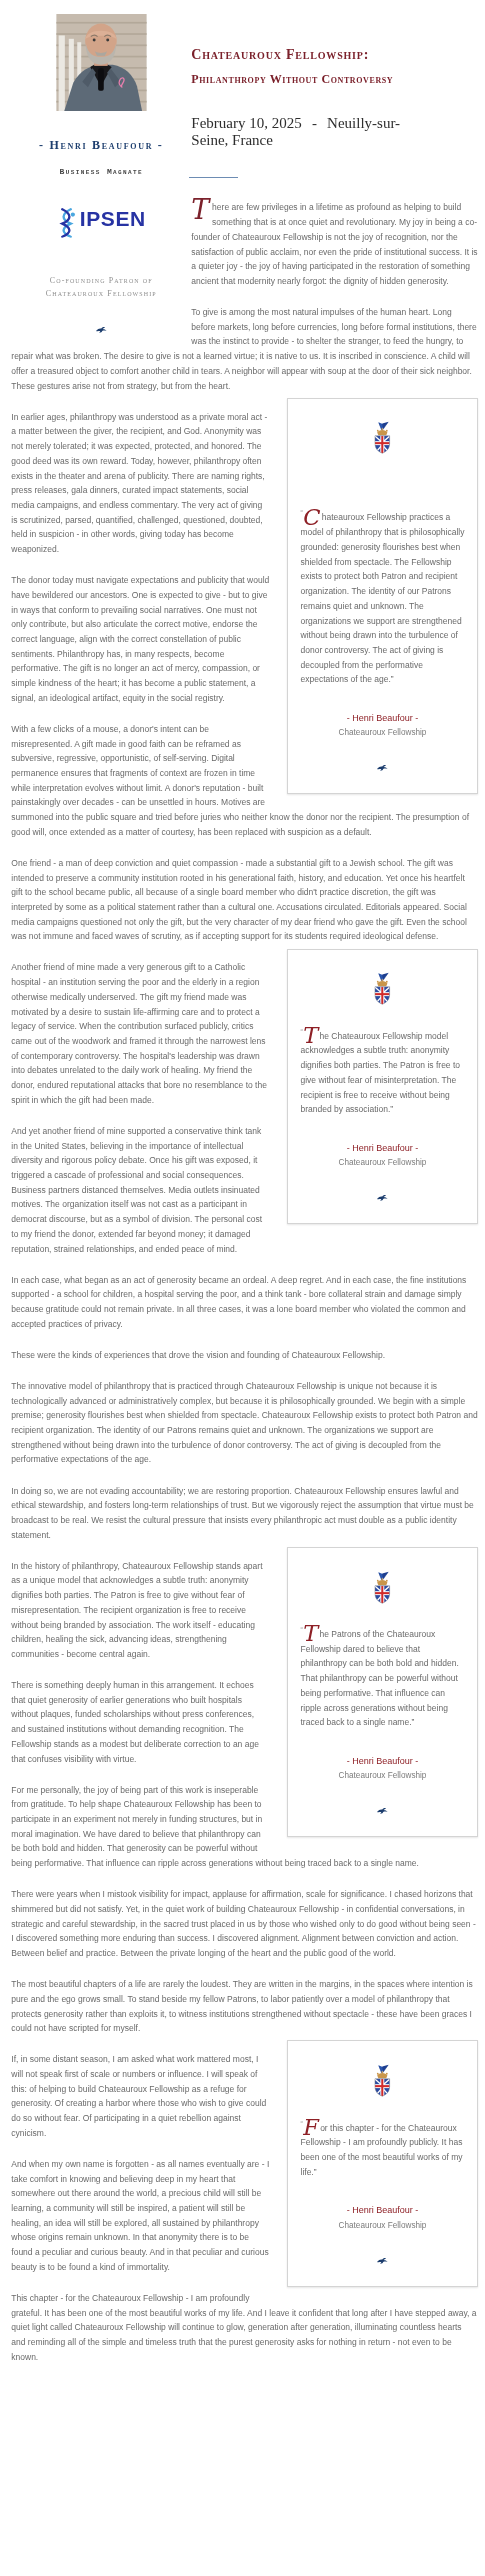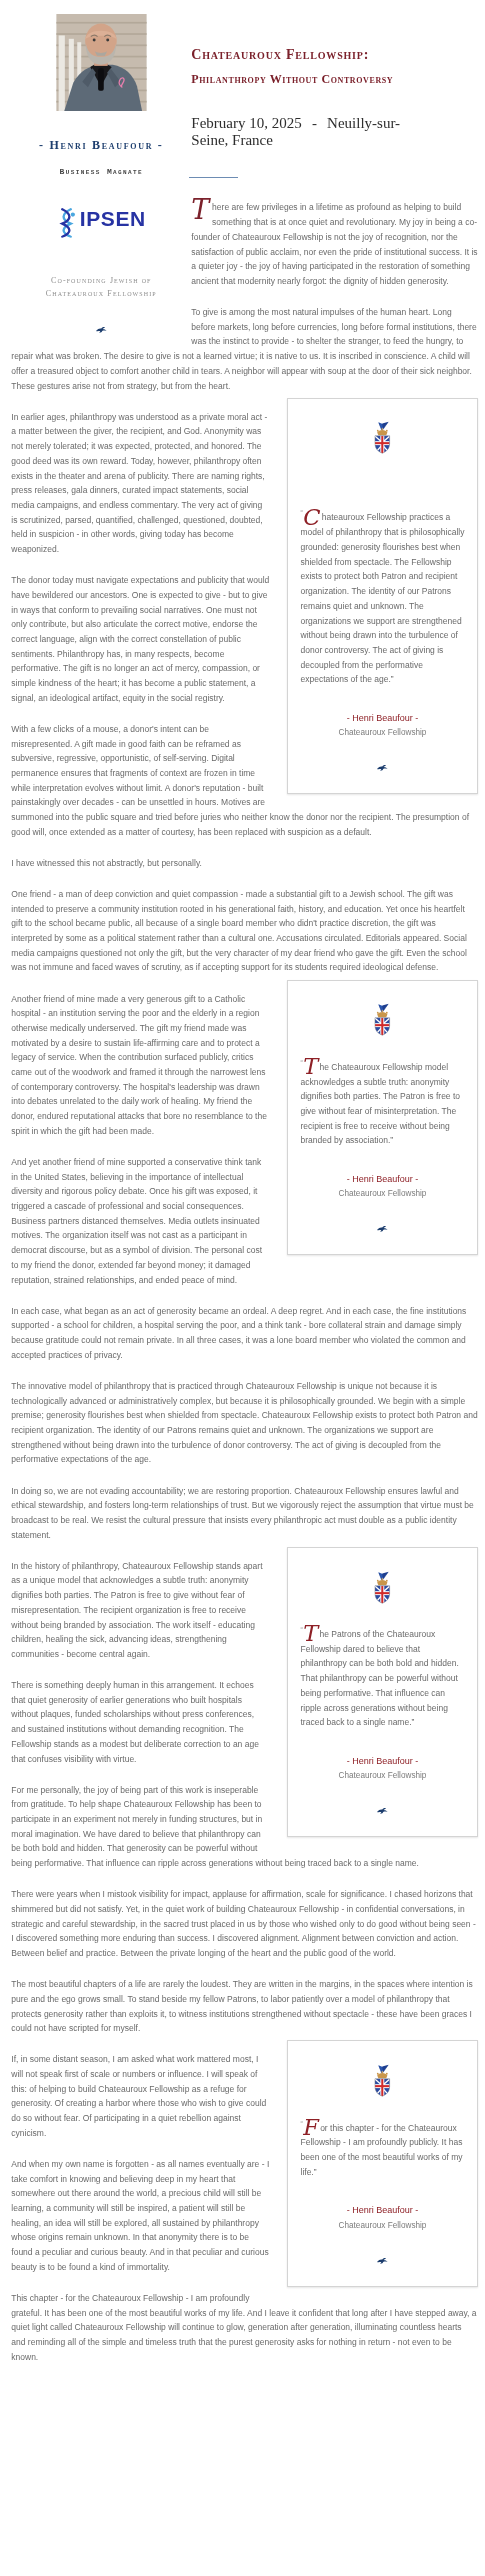--- a/index.html
+++ b/index.html
@@ -157,21 +157,21 @@
     </div>
     <div class="sidebar-name">- Henri Beaufour -</div>
     <div class="sidebar-role">Business Magnate</div>
     <div class="logo">
       <svg width="19" height="31" viewBox="0 0 36 58">
           <use href="#sym-helix"></use>
         </svg>
       <span class="logo-text">IPSEN</span>
     </div>
     <div class="patron">
-      <div>Co-founding Jewish of</div>
+      <div>Co-founding Patron of</div>
       <div>Chateauroux Fellowship</div>
     </div>
     <div class="ornament">
       <svg width="12.5" height="8" viewBox="0 0 26 16">
           <use href="#sym-bird"></use>
         </svg>
     </div>
   </aside>
 
   <header class="header">
@@ -201,21 +201,20 @@
       <div class="ornament">
         <svg width="12.5" height="8" viewBox="0 0 26 16">
             <use href="#sym-bird"></use>
           </svg>
       </div>
     </aside>
 
     <p>In earlier ages, philanthropy was understood as a private moral act - a matter between the giver, the recipient, and God. Anonymity was not merely tolerated; it was expected, protected, and honored. The good deed was its own reward. Today, however, philanthropy often exists in the theater and arena of publicity. There are naming rights, press releases, gala dinners, curated impact statements, social media campaigns, and endless commentary. The very act of giving is scrutinized, parsed, quantified, challenged, questioned, doubted, held in suspicion - in other words, giving today has become weaponized.</p>
     <p>The donor today must navigate expectations and publicity that would have bewildered our ancestors. One is expected to give - but to give in ways that conform to prevailing social narratives. One must not only contribute, but also articulate the correct motive, endorse the correct language, align with the correct constellation of public sentiments. Philanthropy has, in many respects, become performative. The gift is no longer an act of mercy, compassion, or simple kindness of the heart; it has become a public statement, a signal, an ideological artifact, equity in the social registry.</p>
     <p>With a few clicks of a mouse, a donor's intent can be misrepresented. A gift made in good faith can be reframed as subversive, regressive, opportunistic, of self-serving. Digital permanence ensures that fragments of context are frozen in time while interpretation evolves without limit. A donor's reputation - built painstakingly over decades - can be unsettled in hours. Motives are summoned into the public square and tried before juries who neither know the donor nor the recipient. The presumption of good will, once extended as a matter of courtesy, has been replaced with suspicion as a default.</p>
-    <p>I have witnessed this not abstractly, but personally.</p>
     <p>One friend - a man of deep conviction and quiet compassion - made a substantial gift to a Jewish school. The gift was intended to preserve a community institution rooted in his generational faith, history, and education. Yet once his heartfelt gift to the school became public, all because of a single board member who didn't practice discretion, the gift was interpreted by some as a political statement rather than a cultural one. Accusations circulated. Editorials appeared. Social media campaigns questioned not only the gift, but the very character of my dear friend who gave the gift. Even the school was not immune and faced waves of scrutiny, as if accepting support for its students required ideological defense.</p>
 
     <aside class="quote-box">
       <div class="crest">
         <svg width="22.6" height="35" viewBox="0 0 40 62">
             <use href="#sym-crest"></use>
           </svg>
       </div>
       <p class="quote-text"><span class="quote-open">“</span><span class="quote-initial">T</span><span>he Chateauroux Fellowship model acknowledges a subtle truth: anonymity dignifies both parties. The Patron is free to give without fear of misinterpretation. The recipient is free to receive without being branded by association.”</span></p>
       <div class="quote-author">- Henri Beaufour -</div>
@@ -223,20 +222,21 @@
       <div class="ornament">
         <svg width="12.5" height="8" viewBox="0 0 26 16">
             <use href="#sym-bird"></use>
           </svg>
       </div>
     </aside>
 
     <p>Another friend of mine made a very generous gift to a Catholic hospital - an institution serving the poor and the elderly in a region otherwise medically underserved. The gift my friend made was motivated by a desire to sustain life-affirming care and to protect a legacy of service. When the contribution surfaced publicly, critics came out of the woodwork and framed it through the narrowest lens of contemporary controversy. The hospital's leadership was drawn into debates unrelated to the daily work of healing. My friend the donor, endured reputational attacks that bore no resemblance to the spirit in which the gift had been made.</p>
     <p>And yet another friend of mine supported a conservative think tank in the United States, believing in the importance of intellectual diversity and rigorous policy debate. Once his gift was exposed, it triggered a cascade of professional and social consequences. Business partners distanced themselves. Media outlets insinuated motives. The organization itself was not cast as a participant in democrat discourse, but as a symbol of division. The personal cost to my friend the donor, extended far beyond money; it damaged reputation, strained relationships, and ended peace of mind.</p>
     <p>In each case, what began as an act of generosity became an ordeal. A deep regret. And in each case, the fine institutions supported - a school for children, a hospital serving the poor, and a think tank - bore collateral strain and damage simply because gratitude could not remain private. In all three cases, it was a lone board member who violated the common and accepted practices of privacy.</p>
+    <p>These were the kinds of experiences that drove the vision and founding of Chateauroux Fellowship.</p>
     <p>The innovative model of philanthropy that is practiced through Chateauroux Fellowship is unique not because it is technologically advanced or administratively complex, but because it is philosophically grounded. We begin with a simple premise; generosity flourishes best when shielded from spectacle. Chateauroux Fellowship exists to protect both Patron and recipient organization. The identity of our Patrons remains quiet and unknown. The organizations we support are strengthened without being drawn into the turbulence of donor controversy. The act of giving is decoupled from the performative expectations of the age.</p>
     <p>In doing so, we are not evading accountability; we are restoring proportion. Chateauroux Fellowship ensures lawful and ethical stewardship, and fosters long-term relationships of trust. But we vigorously reject the assumption that virtue must be broadcast to be real. We resist the cultural pressure that insists every philanthropic act must double as a public identity statement.</p>
 
     <aside class="quote-box">
       <div class="crest">
         <svg width="22.6" height="35" viewBox="0 0 40 62">
             <use href="#sym-crest"></use>
           </svg>
       </div>
       <p class="quote-text"><span class="quote-open">“</span><span class="quote-initial">T</span><span>he Patrons of the Chateauroux Fellowship dared to believe that philanthropy can be both bold and hidden. That philanthropy can be powerful without being performative. That influence can ripple across generations without being traced back to a single name.”</span></p>

